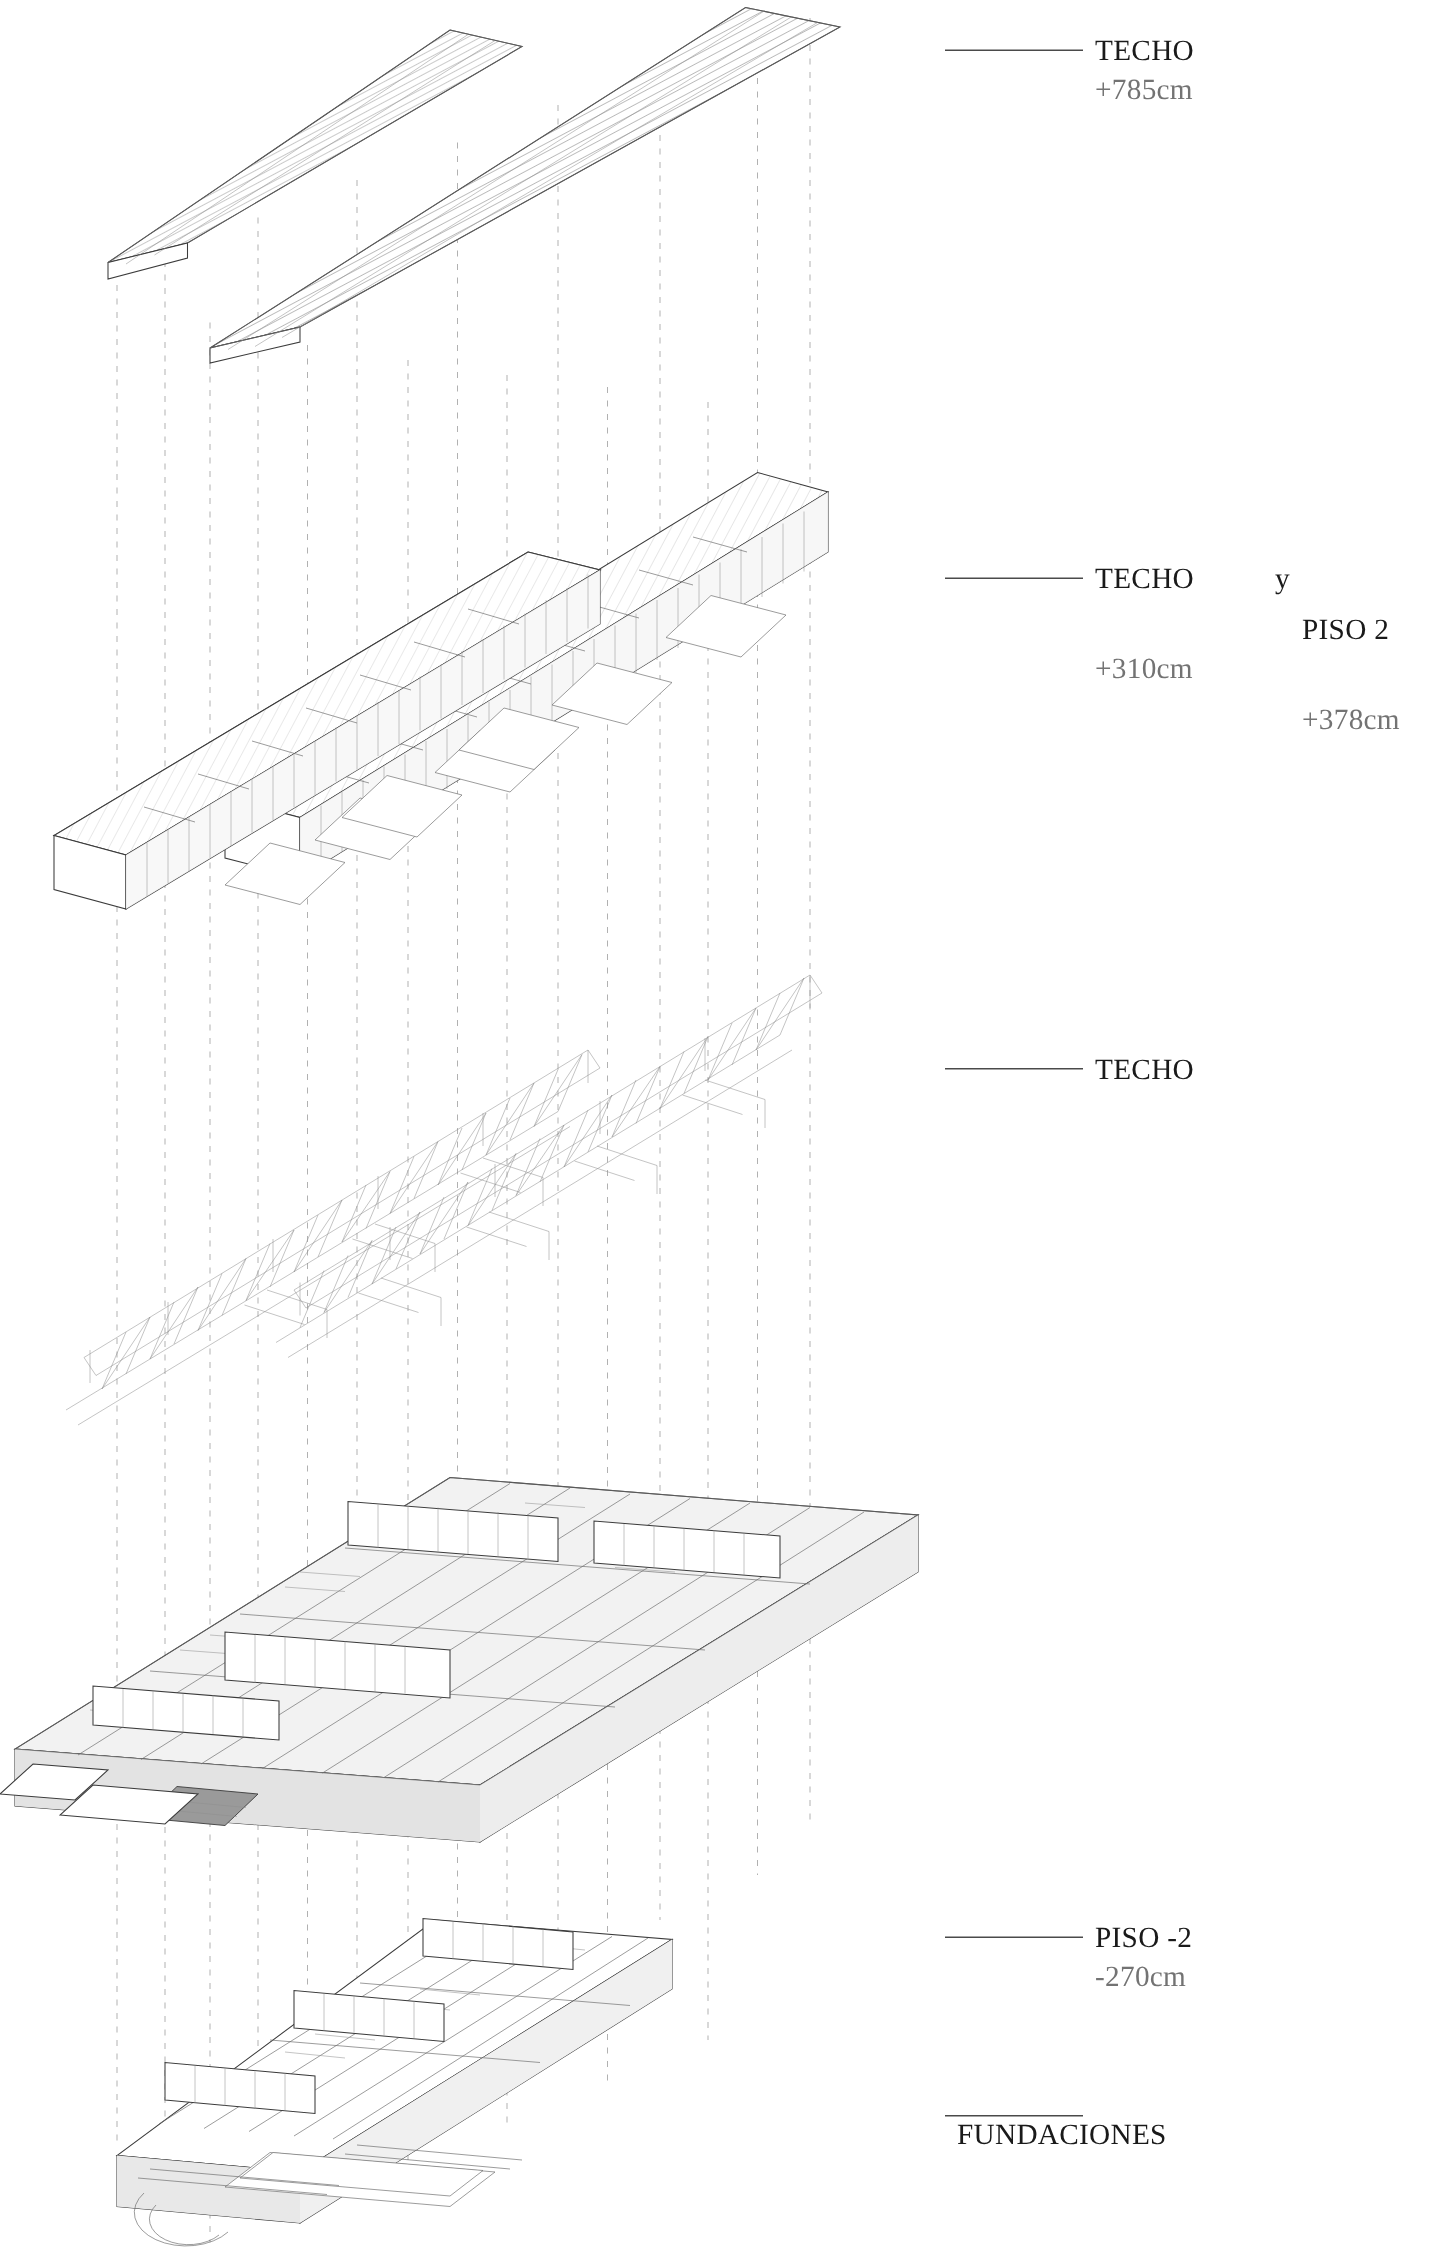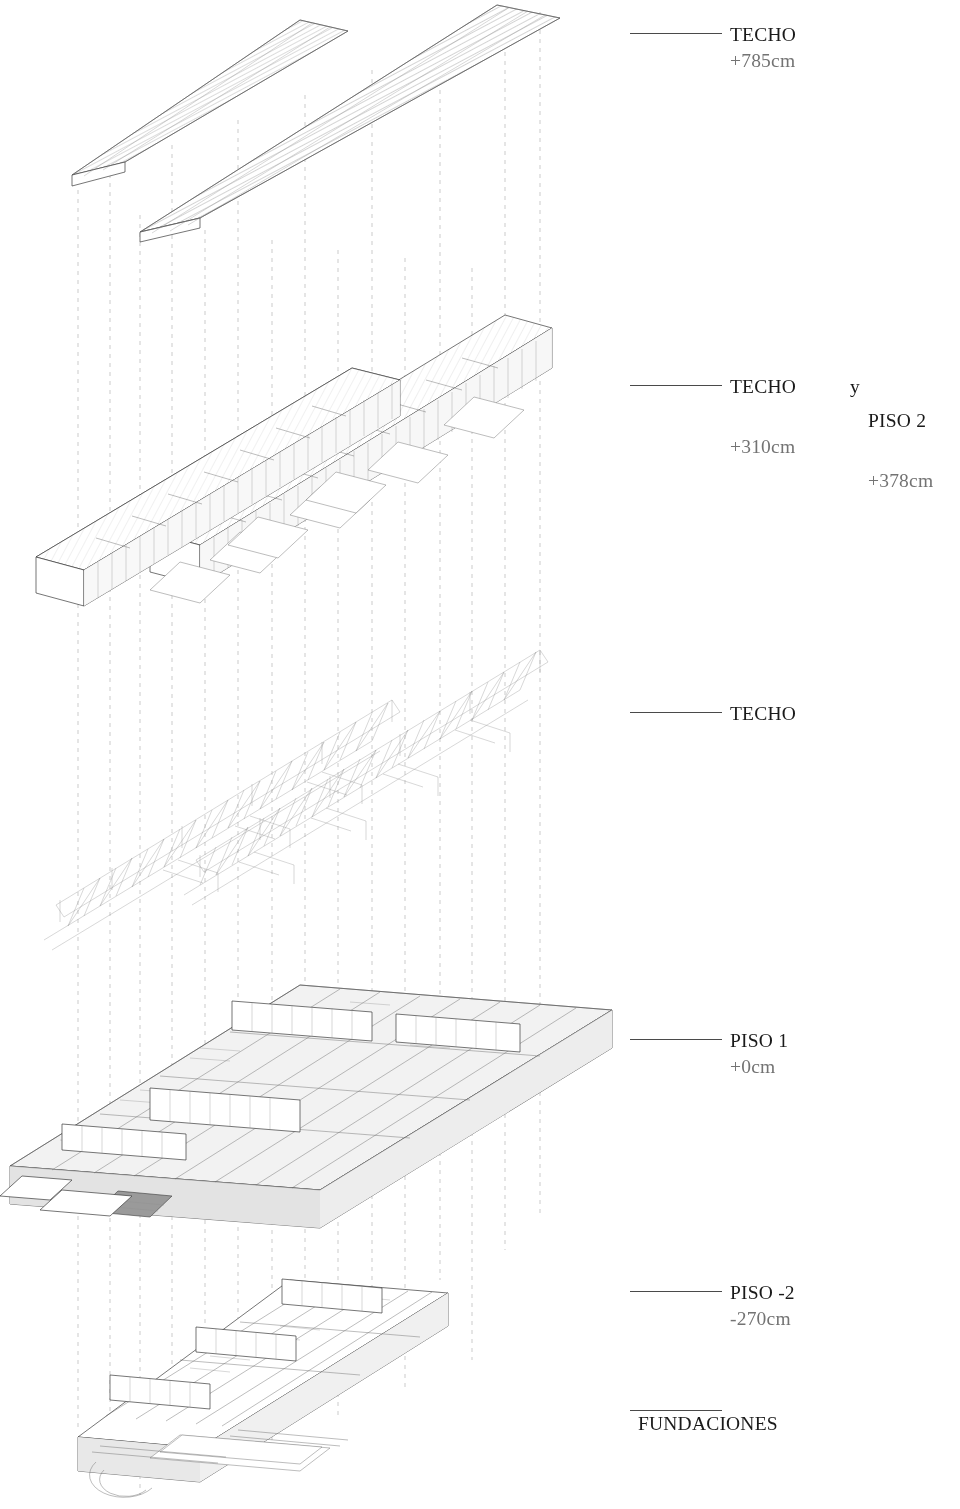--- a/index.html
+++ b/index.html
@@ -569,31 +569,20 @@
 
     <div class="ann" id="ann-marco">
       <div class="leader"></div>
       <div class="labels">
         <div class="row">
           <span class="title-text">TECHO</span>
         </div>
       </div>
     </div>
 
-    <div class="ann" id="ann-piso1">
-      <div class="leader"></div>
-      <div class="labels">
-        <div class="row">
-          <span class="title-text">PISO 1</span>
-        </div>
-        <div class="row">
-          <span class="value-text">+0cm</span>
-        </div>
-      </div>
-    </div>
 
     <div class="ann" id="ann-pisom1">
       <div class="leader"></div>
       <div class="labels">
         <div class="row">
           <span class="title-text">PISO -2</span>
         </div>
         <div class="row">
           <span class="value-text">-270cm</span>
         </div>

